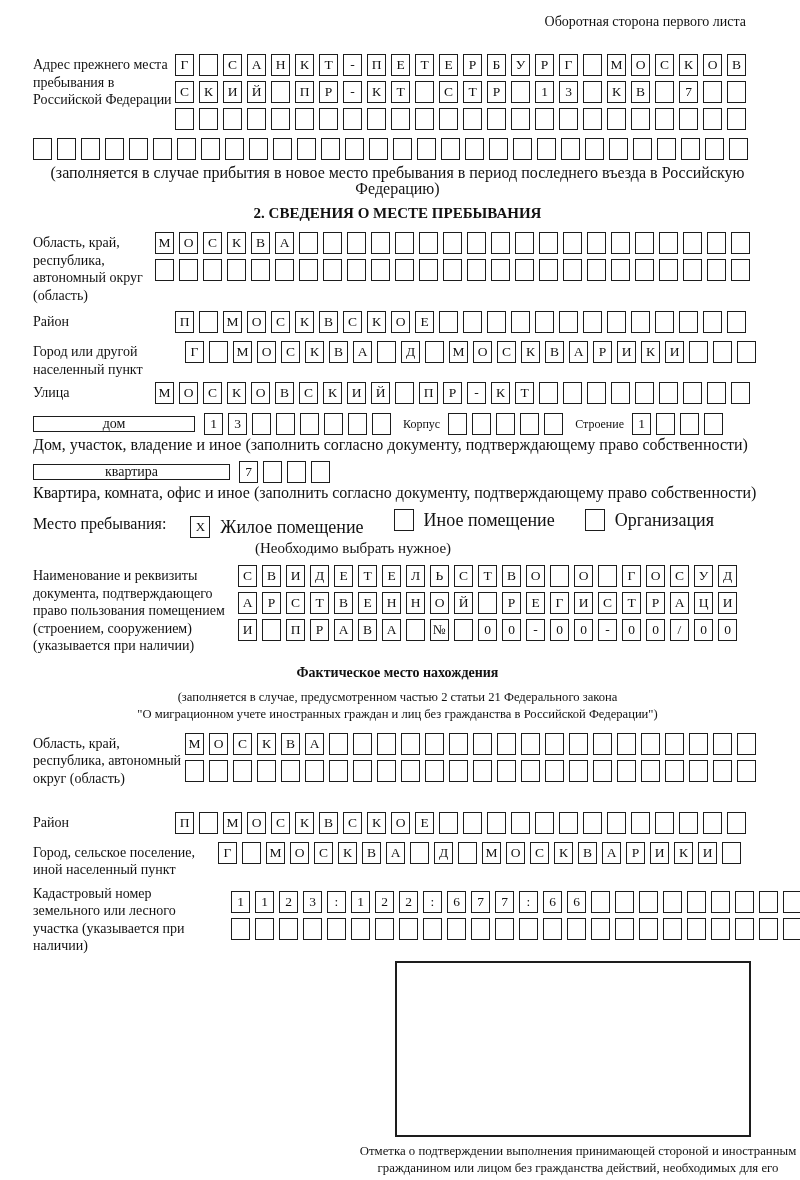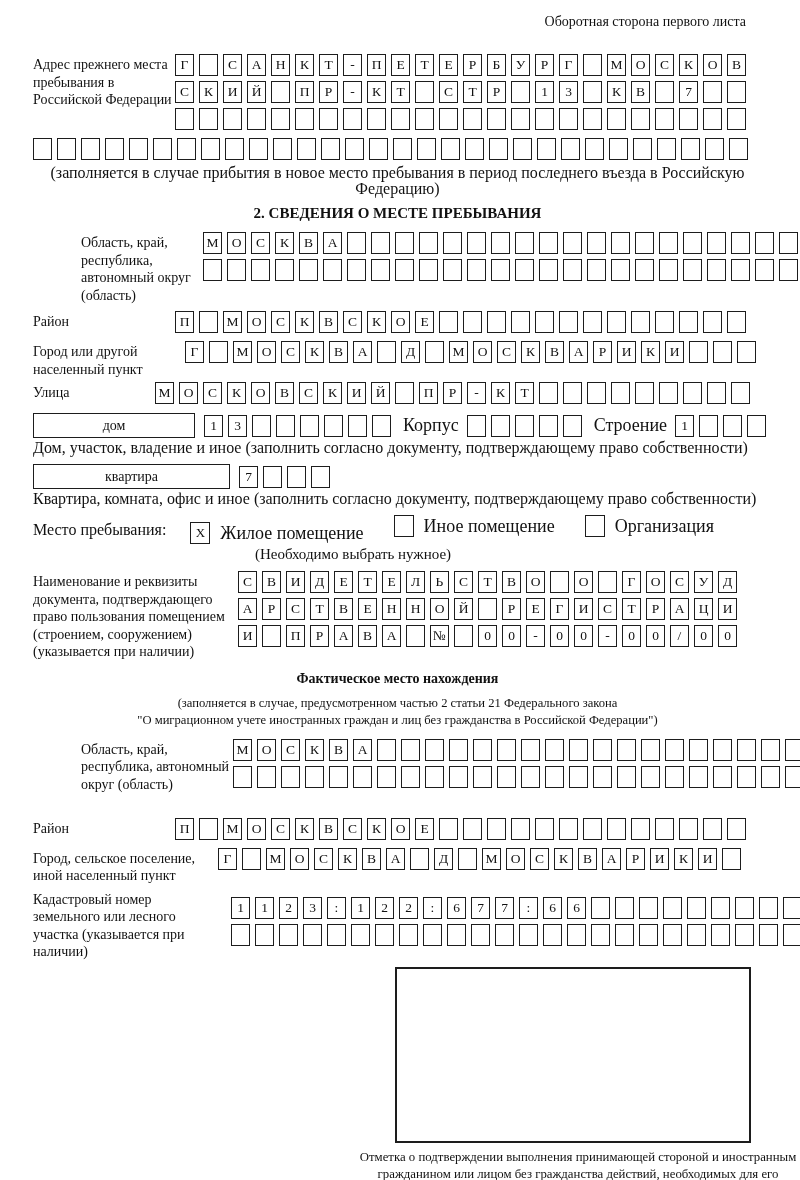--- a/index.html
+++ b/index.html
@@ -22,33 +22,33 @@
   .box-row { display:flex; gap:5px; margin-bottom:5px; }
   .cbox {
     width:19px; height:22px; flex:0 0 auto;
     border:1.6px solid #1d1d1d;
     display:inline-flex; align-items:center; justify-content:center;
     font-size:13.5px; line-height:1;
   }
   .caption { font-size:16px; line-height:16px; text-align:center; margin:2px 0 8px; }
   .sec-title { font-size:15px; font-weight:bold; text-align:center; margin:6px 0 10px; }
 
-  .minh76 { min-height:76px;margin-left:48px; }
+  .minh76 { min-height:76px; }
   .minh38 { min-height:38px; }
   .minh72 { min-height:72px;gap:40px; }
 
   .dom-row { display:flex; align-items:center; margin:4px 0 2px; }
   .wide-box {
-    border:1.6px solid #1d1d1d; height:25px;
+    border:1.6px solid #1d1d1d; height:16px;
     display:flex; align-items:center; justify-content:center;
     font-size:14px; flex:0 0 auto;
   }
   .wb162 { width:162px; margin-right:9px; }
   .wb197 { width:197px; margin-right:9px; }
-  .inline-label { font-size:18px; margin:0 8px 0 12px; flex:0 0 auto; }
+  .inline-label { font-size:12px; margin:0 8px 0 12px; flex:0 0 auto; }
   .dom-row .fgrids { flex:0 0 auto; }
   .dom-row .box-row { margin-bottom:0; }
 
   .check-row { display:flex; align-items:center; margin:6px 0 2px; }
   .check-row-label { font-size:16px; margin-right:24px; }
   .opt { display:inline-flex; align-items:center; margin-right:30px; }
   .checkbox {
     width:20px; height:22px; border:1.6px solid #1d1d1d;
     display:inline-flex; align-items:center; justify-content:center;
     font-size:13px; margin-right:10px; flex:0 0 auto;

